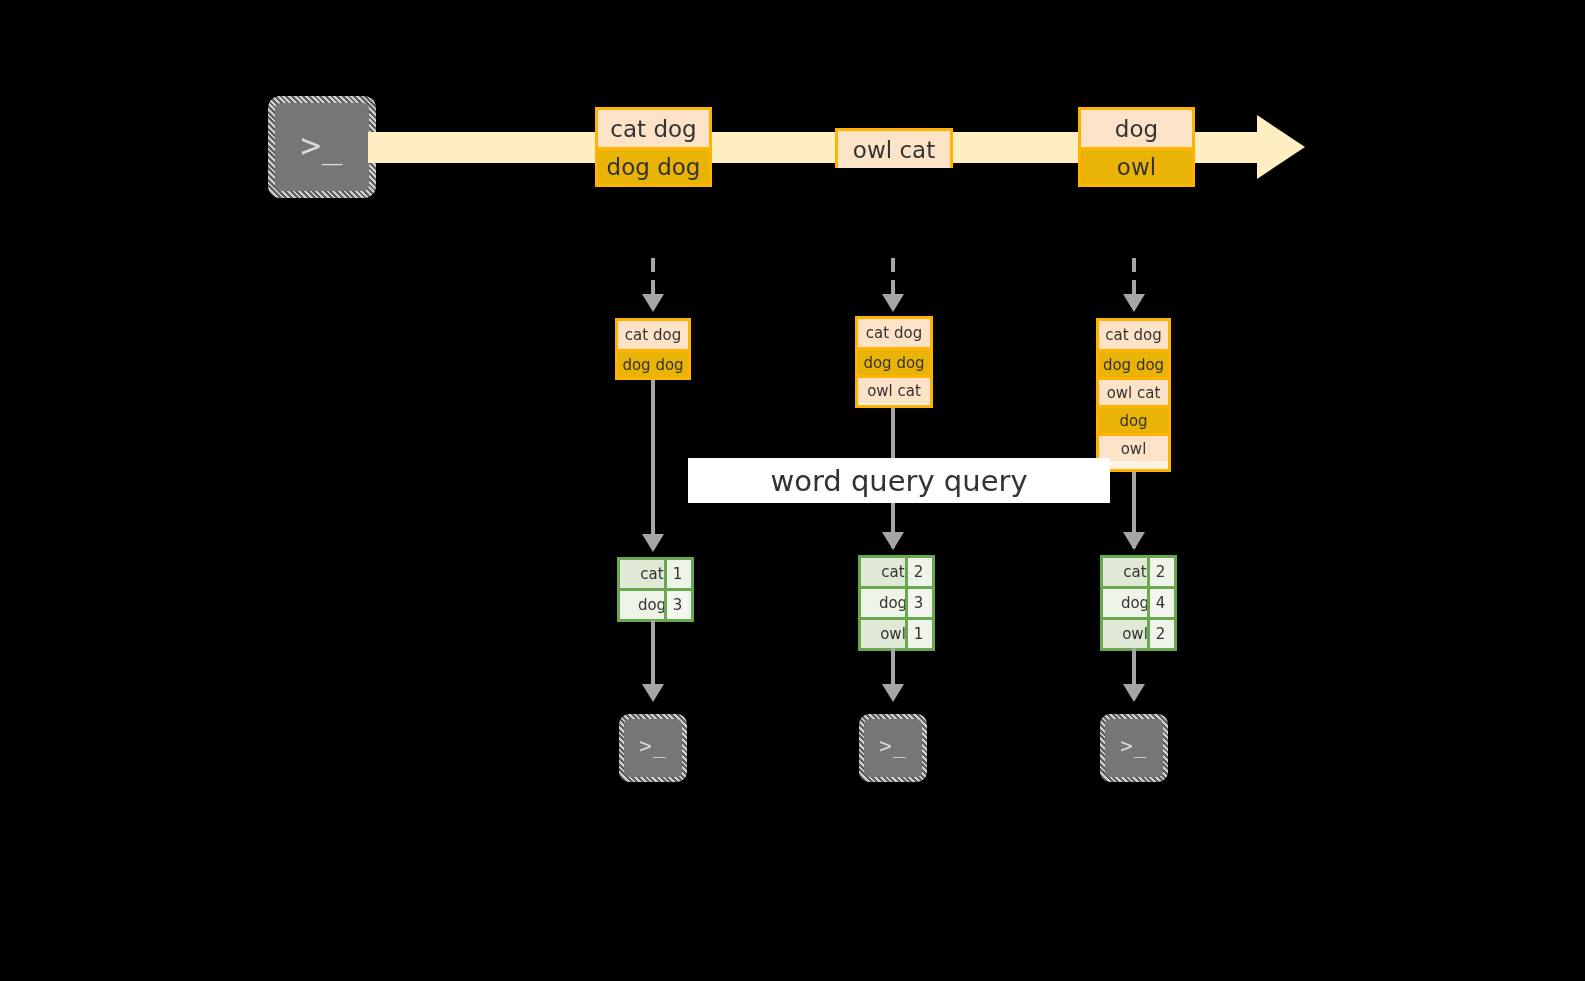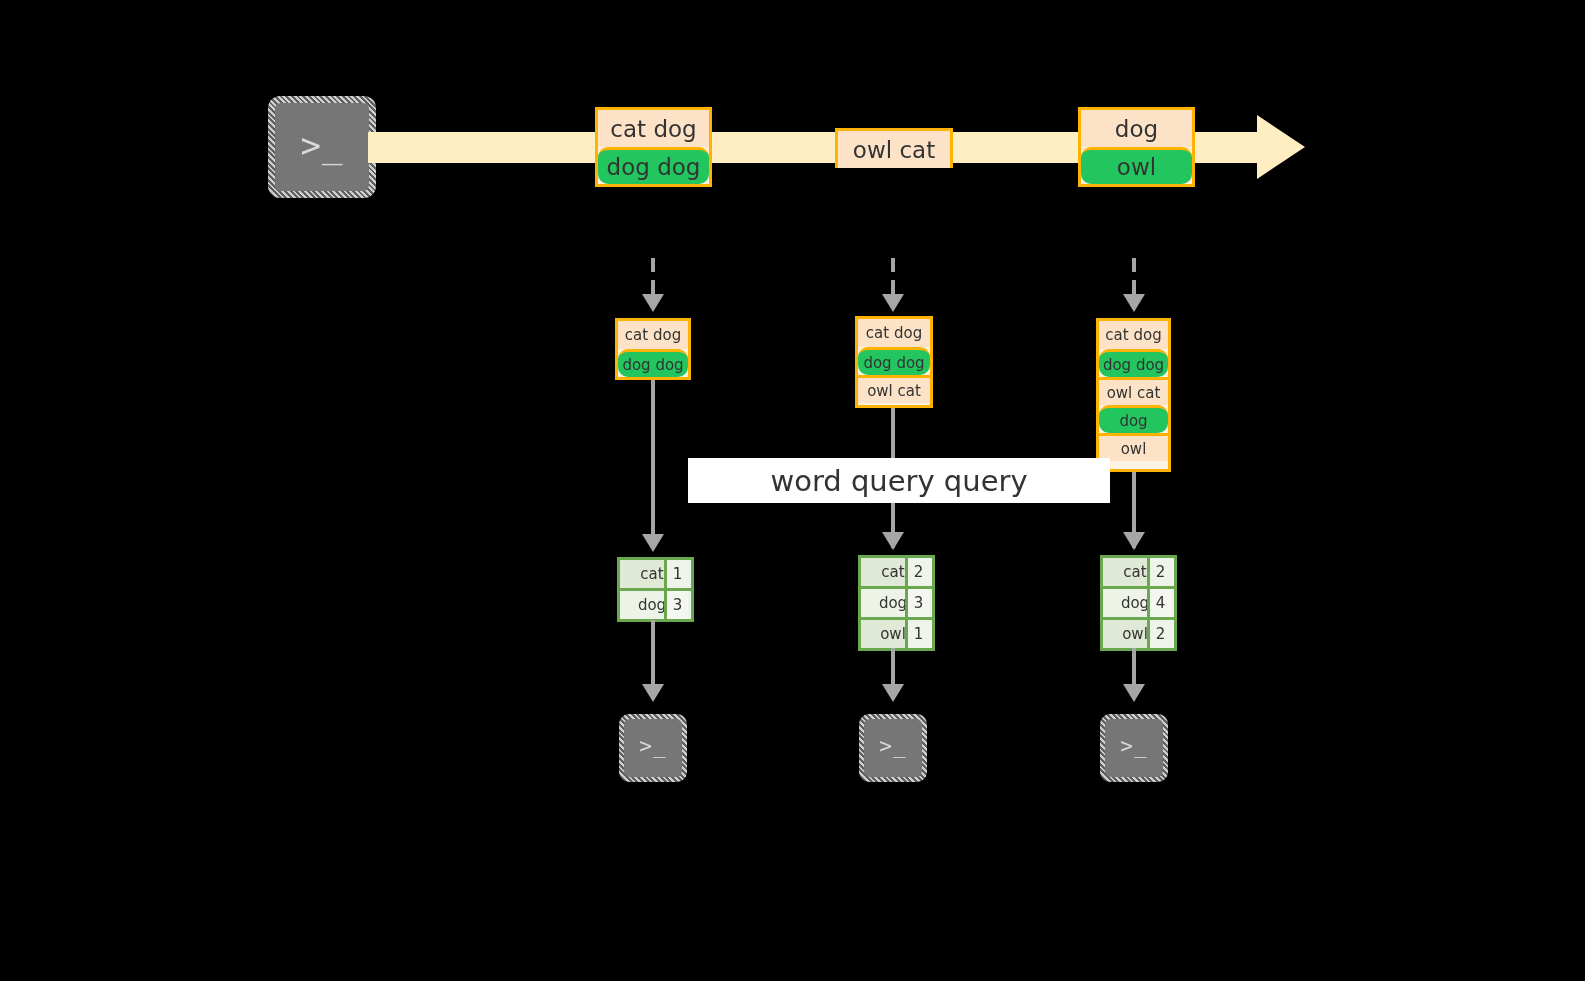--- a/index.html
+++ b/index.html
@@ -78,21 +78,21 @@
   }
   .msg-row {
     box-sizing: border-box;
     display: flex;
     align-items: center;
     justify-content: center;
     color: #333333;
     white-space: nowrap;
   }
   .msg-row.peach { background: #fce2c6; }
-  .msg-row.cream { background: #22c55e; border-radius: 10px; }
+  .msg-row.cream { background: #eab308; }
   .msg-row + .msg-row { border-top: 3px solid #ffb300; }
 
   
   .msg-box.top { }
   .msg-box.top .msg-row { height: 37px; font-size: 23px; }
 
   #box-cat-dog { left: 595px; top: 107px; width: 117px; height: 80px; }
   #box-owl-cat { left: 835px; top: 128px; width: 118px; height: 40px; }
   #box-dog-owl { left: 1078px; top: 107px; width: 117px; height: 80px; }
 

